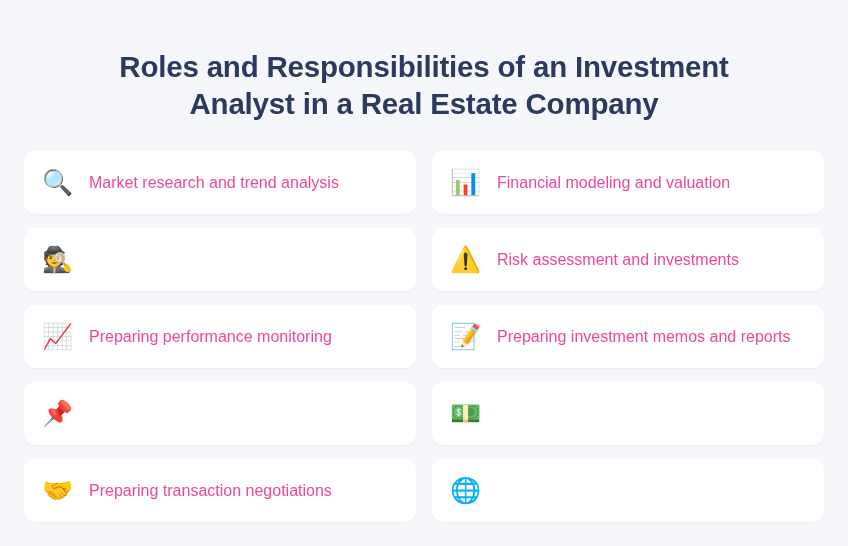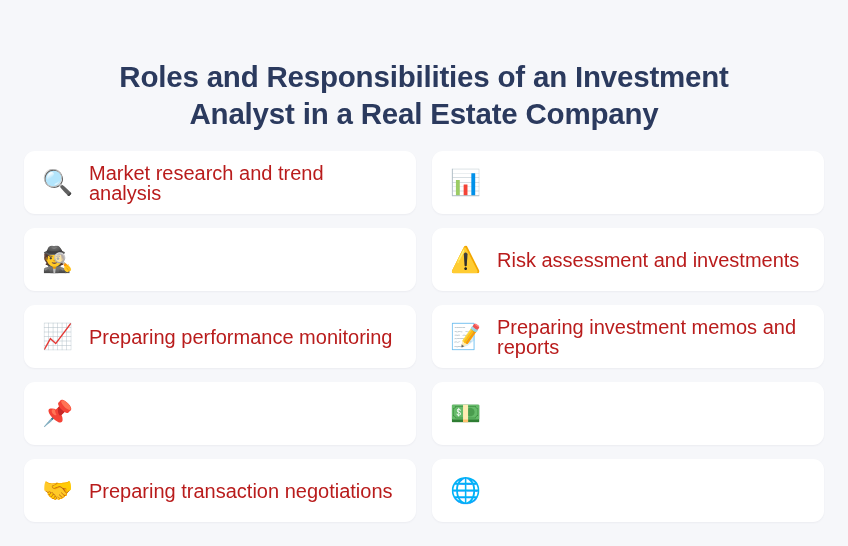--- a/index.html
+++ b/index.html
@@ -12,21 +12,21 @@
   body {
     background: #f6f7fa;
     font-family: "Liberation Sans", sans-serif;
     overflow: hidden;
     position: relative;
   }
 
   .page {
     width: 848px;
     height: 506px;
-    padding: 16px;
+    padding: 6px;
     position: relative;
   }
 
   
   .title-wrap {
     padding: 42px 60px 0 60px;
     text-align: center;
   }
 
   .title {
@@ -68,23 +68,23 @@
     align-items: center;
     justify-content: center;
     font-size: 25px;
     line-height: 1;
     margin-right: 10px;
     overflow: hidden;
   }
 
   .card-label {
     flex: 1 1 auto;
-    font-size: 20px;
+    font-size: 16px;
     line-height: 20px;
-    color: #b91c1c;
+    color: #ec4899;
     padding-left: 4px;
   }
 </style>
 </head>
 <body>
 
 <div class="page">
 
   <div class="title-wrap">
     <h1 class="title">Roles and Responsibilities of an Investment
@@ -92,20 +92,21 @@
   </div>
 
   <div class="grid">
 
   <div class="card">
         <span class="card-icon">🔍</span>
         <span class="card-label">Market research and trend analysis</span>
       </div>
       <div class="card">
         <span class="card-icon">📊</span>
+        <span class="card-label">Financial modeling and valuation</span>
       </div>
       <div class="card">
         <span class="card-icon">🕵️</span>
       </div>
       <div class="card">
         <span class="card-icon">⚠️</span>
         <span class="card-label">Risk assessment and investments</span>
       </div>
       <div class="card">
         <span class="card-icon">📈</span>

